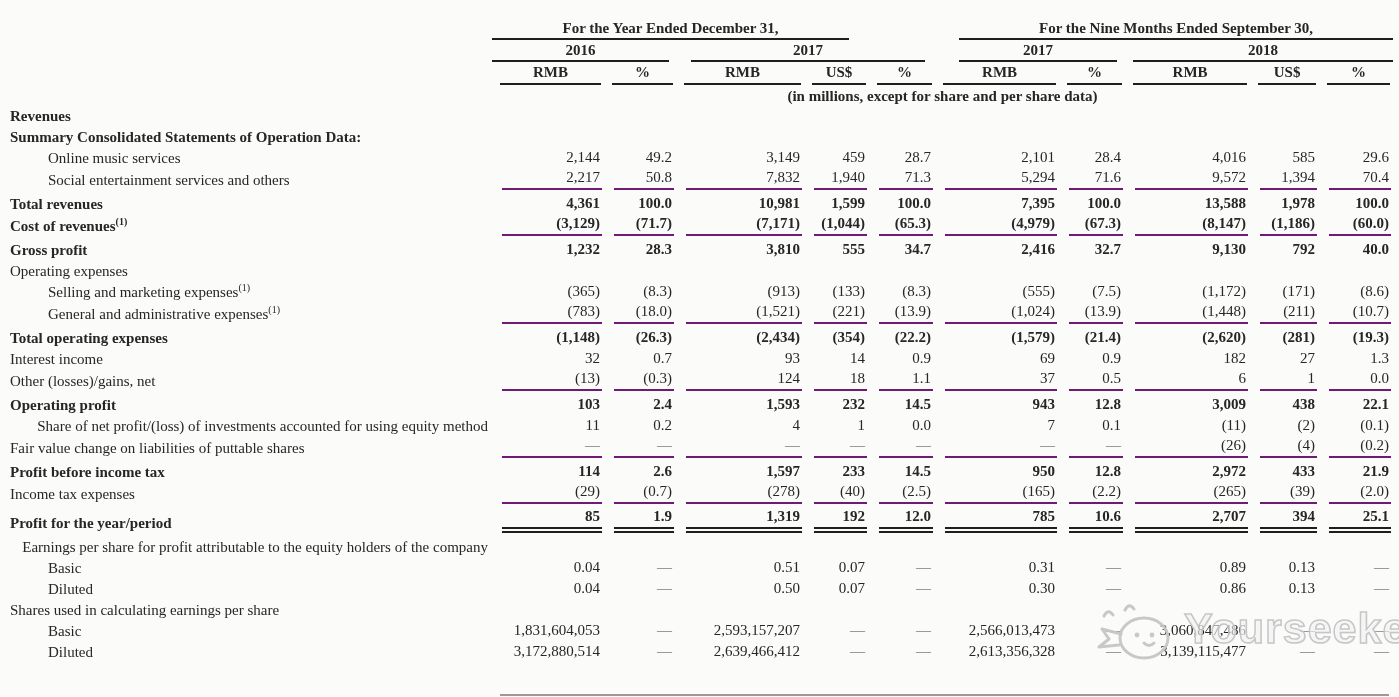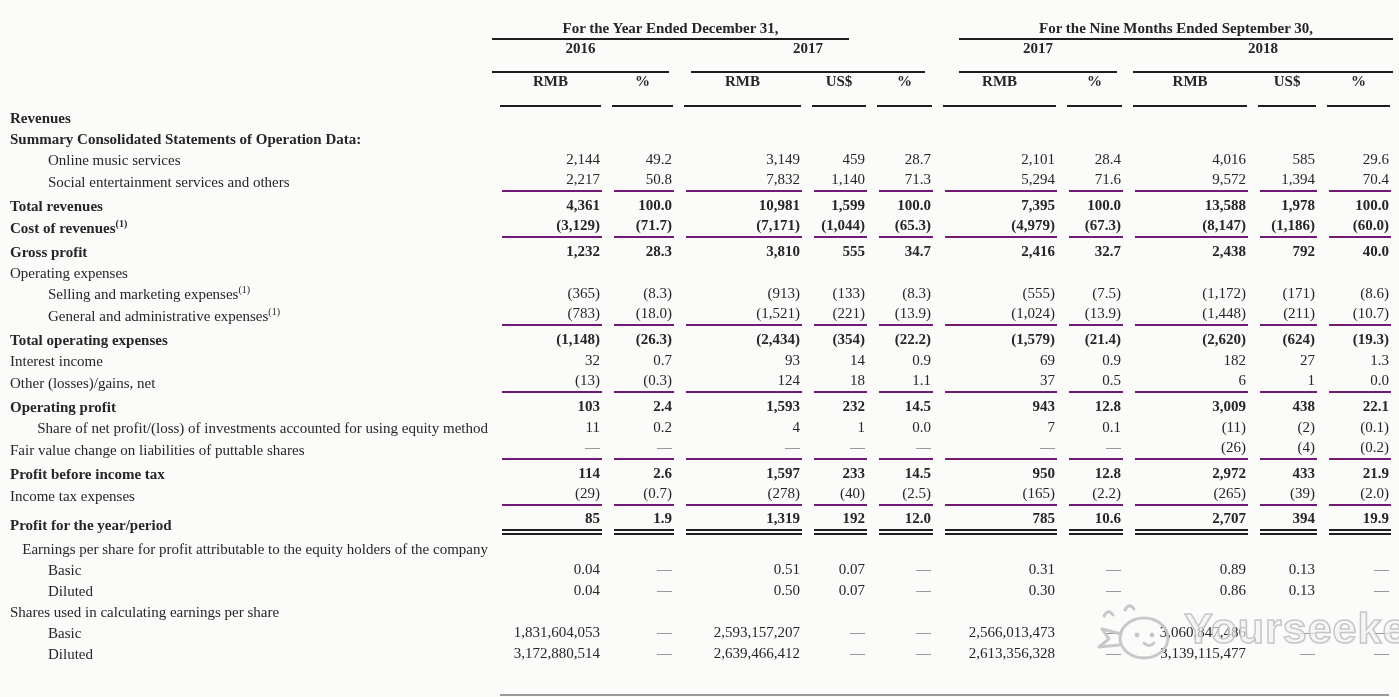--- a/index.html
+++ b/index.html
@@ -14,26 +14,26 @@
     padding: 12px 0 0 2px;
   }
   table { border-collapse: collapse; table-layout: fixed; width: 1391px; }
   td, th { padding: 0; vertical-align: bottom; font-weight: normal; font-size: 15px; }
   thead th { font-weight: bold; }
 
   
   .grpline { border-bottom: 2px solid #1e1e1e; text-align: center; padding-bottom: 1px; white-space: nowrap; }
   .g1 { margin-right: 86px; }
   .g2 { margin-left: 24px; }
-  .yr { border-bottom: 2px solid #1e1e1e; text-align: center; padding-bottom: 14px; }
+  .yr { border-bottom: 2px solid #1e1e1e; text-align: center; padding-bottom: 1px; }
   .y0 { margin-right: 7px; }
   .y1 { margin-left: 15px; margin-right: 10px; }
   .y2 { margin-left: 24px; margin-right: 8px; }
   .y3 { margin-left: 8px; }
-  .un { border-bottom: 2px solid #1e1e1e; text-align: center; margin: 0 3px 0 8px; padding-bottom: 15px; }
+  .un { border-bottom: 2px solid #1e1e1e; text-align: center; margin: 0 3px 0 8px; padding-bottom: 2px; }
   tr.grp-row th, tr.grp-row td { height: 28px; }
   tr.yr-row th, tr.yr-row td { height: 22px; }
   tr.un-row th, tr.un-row td { height: 23px; }
   .note { text-align: center; height: 20px; font-weight: bold; }
 
   
   tbody td { height: 21px; line-height: 19px; }
   td.label { text-align: left; padding-left: 8px; padding-right: 4px; }
   td.label.ind { padding-left: 46px; }
   td.label.wrap { padding-left: 26px; text-indent: -18px; text-align: right; }
@@ -129,20 +129,24 @@
         <th>
             <div class="un">RMB</div>
           </th>
         <th>
             <div class="un">US$</div>
           </th>
         <th>
             <div class="un">%</div>
           </th>
       </tr>
+      <tr>
+        <td class="label"></td>
+        <th colspan="10" class="note">(in millions, except for share and per share data)</th>
+      </tr>
     </thead>
     <tbody>
         <tr>
           <td class="label b"><span>Revenues</span></td>
           <td class="num b">
             <div class="cv"></div>
           </td>
           <td class="num b">
             <div class="cv"></div>
           </td>
@@ -242,21 +246,21 @@
           <td class="num">
             <div class="cv rs">2,217</div>
           </td>
           <td class="num">
             <div class="cv rs">50.8</div>
           </td>
           <td class="num">
             <div class="cv rs">7,832</div>
           </td>
           <td class="num">
-            <div class="cv rs">1,140</div>
+            <div class="cv rs">1,940</div>
           </td>
           <td class="num">
             <div class="cv rs">71.3</div>
           </td>
           <td class="num">
             <div class="cv rs">5,294</div>
           </td>
           <td class="num">
             <div class="cv rs">71.6</div>
           </td>
@@ -353,21 +357,21 @@
           <td class="num b">
             <div class="cv">34.7</div>
           </td>
           <td class="num b">
             <div class="cv">2,416</div>
           </td>
           <td class="num b">
             <div class="cv">32.7</div>
           </td>
           <td class="num b">
-            <div class="cv">2,438</div>
+            <div class="cv">9,130</div>
           </td>
           <td class="num b">
             <div class="cv">792</div>
           </td>
           <td class="num b">
             <div class="cv">40.0</div>
           </td>
         </tr>
         <tr>
           <td class="label"><span>Operating expenses</span></td>
@@ -488,21 +492,21 @@
           <td class="num b">
             <div class="cv">(1,579)</div>
           </td>
           <td class="num b">
             <div class="cv">(21.4)</div>
           </td>
           <td class="num b">
             <div class="cv">(2,620)</div>
           </td>
           <td class="num b">
-            <div class="cv">(624)</div>
+            <div class="cv">(281)</div>
           </td>
           <td class="num b">
             <div class="cv">(19.3)</div>
           </td>
         </tr>
         <tr>
           <td class="label"><span>Interest income</span></td>
           <td class="num">
             <div class="cv">32</div>
           </td>
@@ -755,21 +759,21 @@
           <td class="num b">
             <div class="cv rd">10.6</div>
           </td>
           <td class="num b">
             <div class="cv rd">2,707</div>
           </td>
           <td class="num b">
             <div class="cv rd">394</div>
           </td>
           <td class="num b">
-            <div class="cv rd">19.9</div>
+            <div class="cv rd">25.1</div>
           </td>
         </tr>
         <tr class="after-rule">
           <td class="label wrap"><span>Earnings per share for profit attributable to the equity holders of the company</span></td>
           <td class="num">
             <div class="cv"></div>
           </td>
           <td class="num">
             <div class="cv"></div>
           </td>

